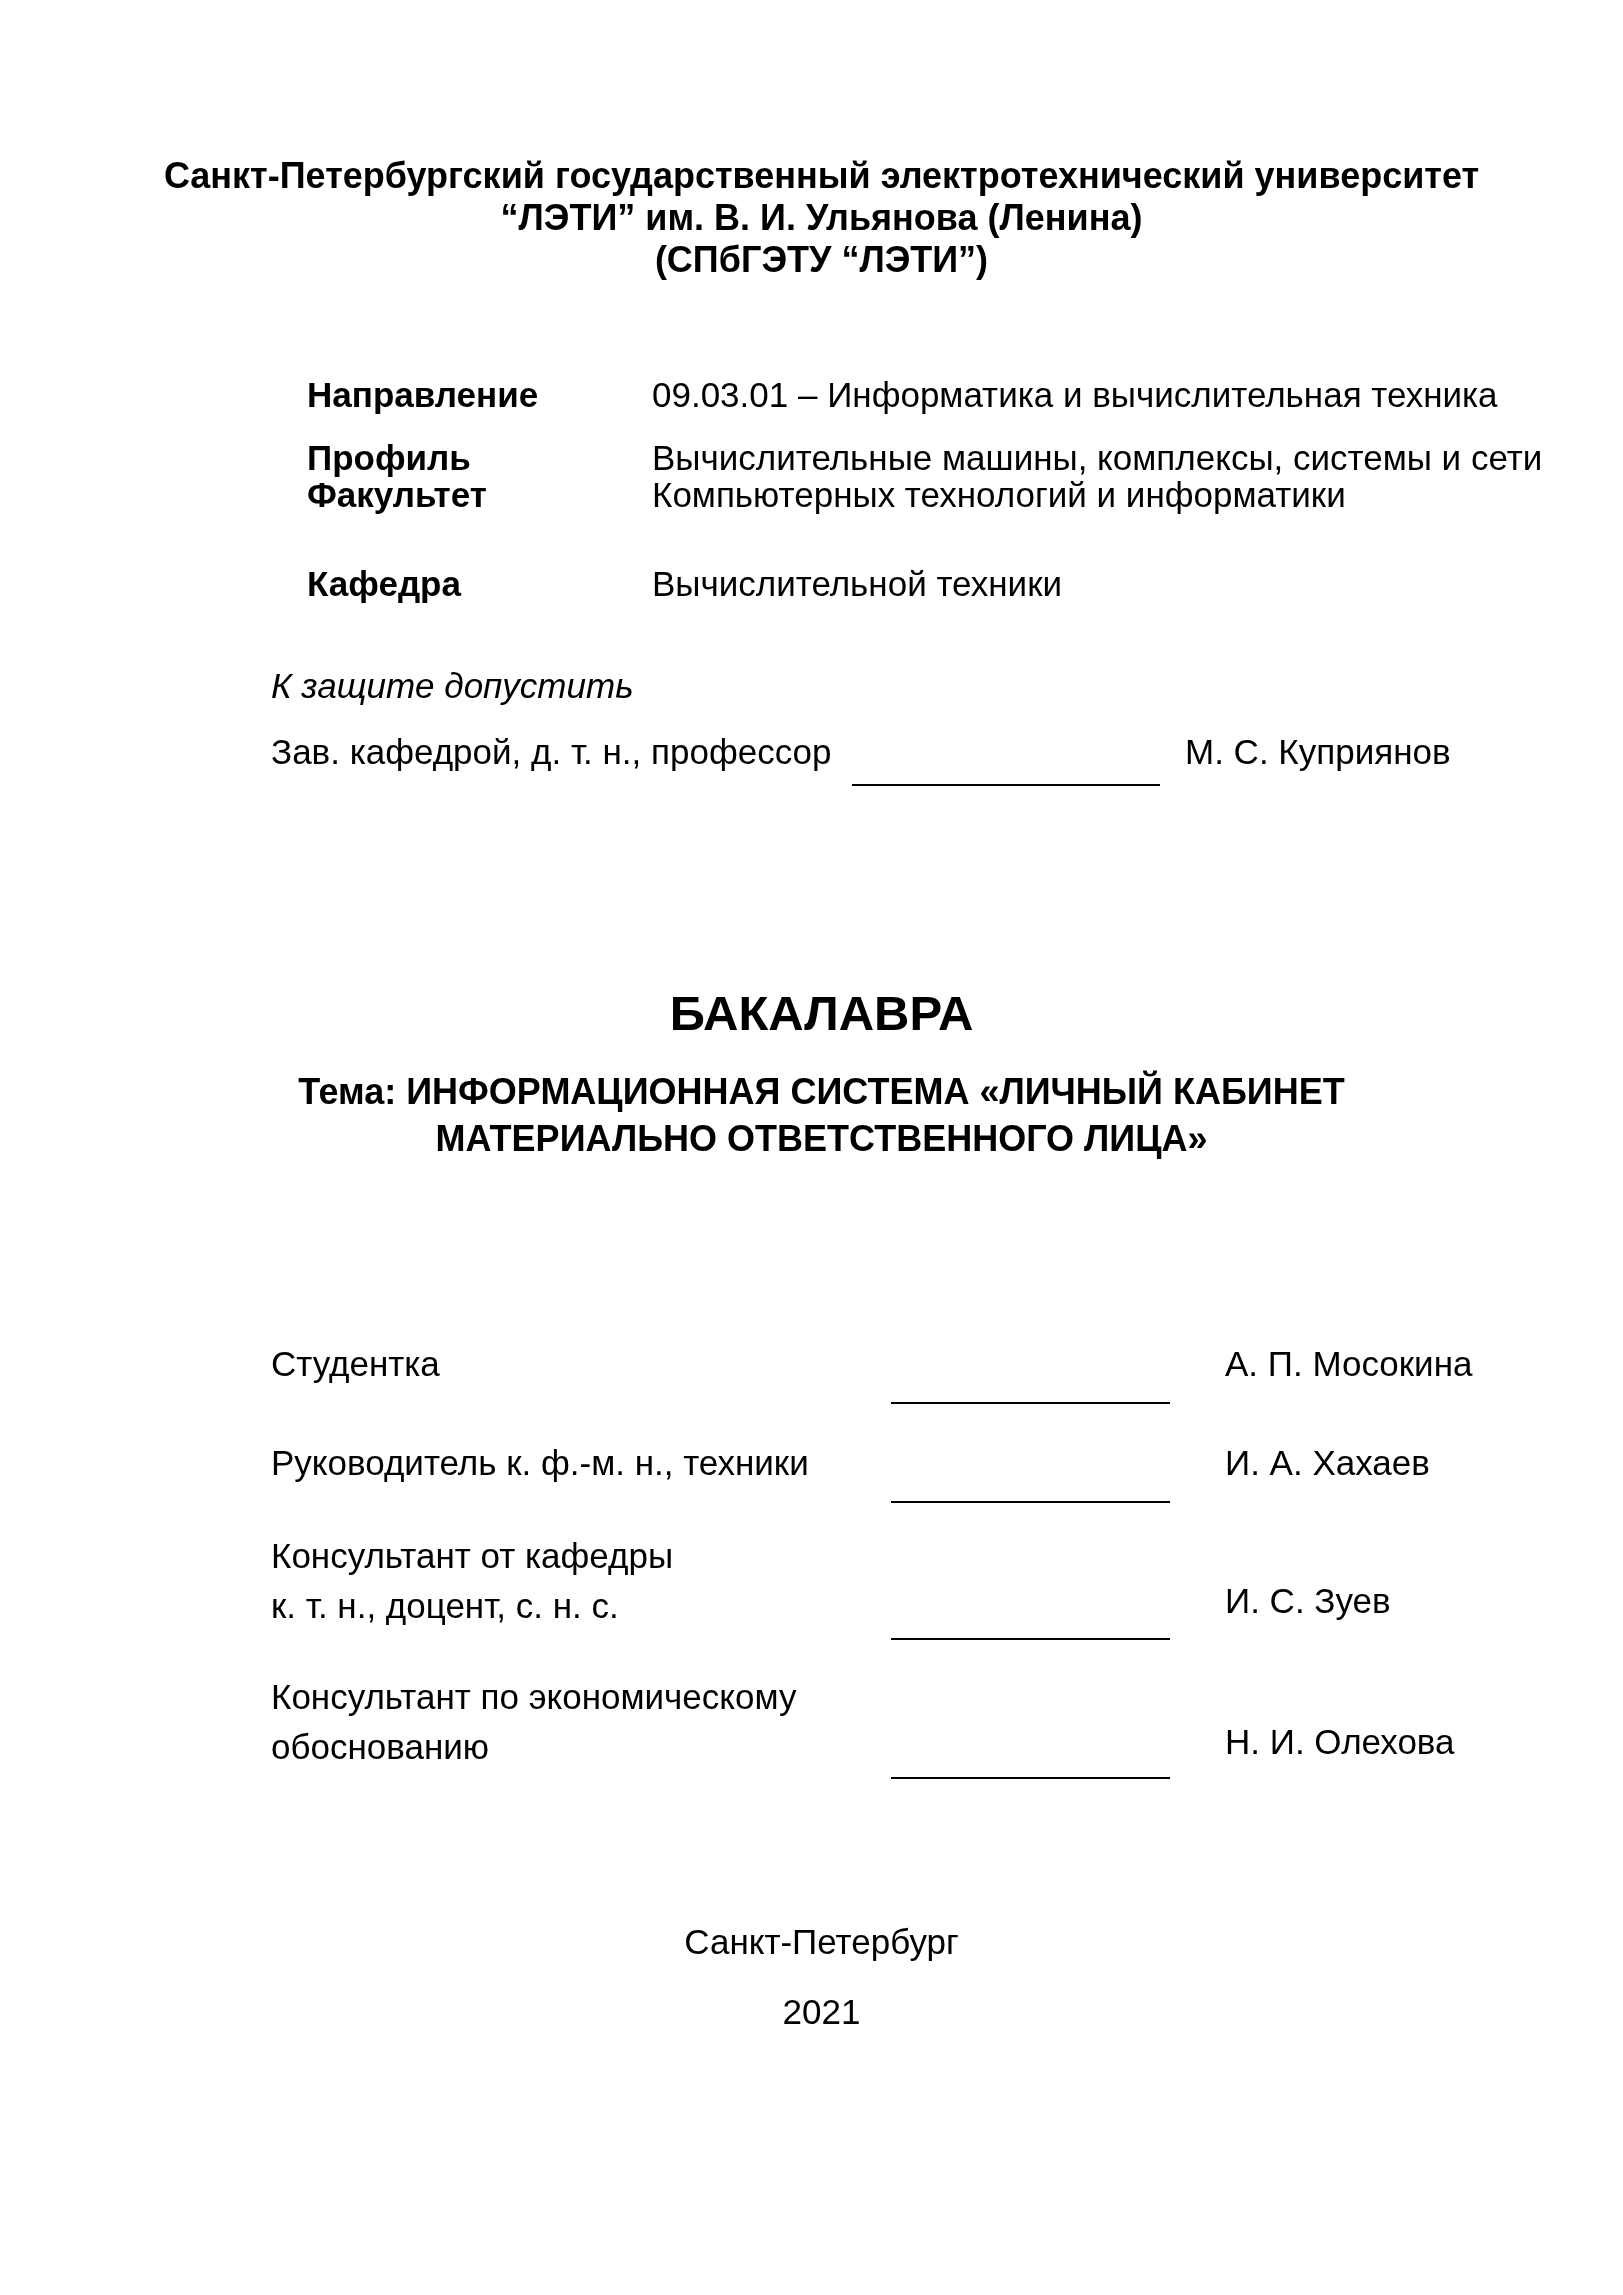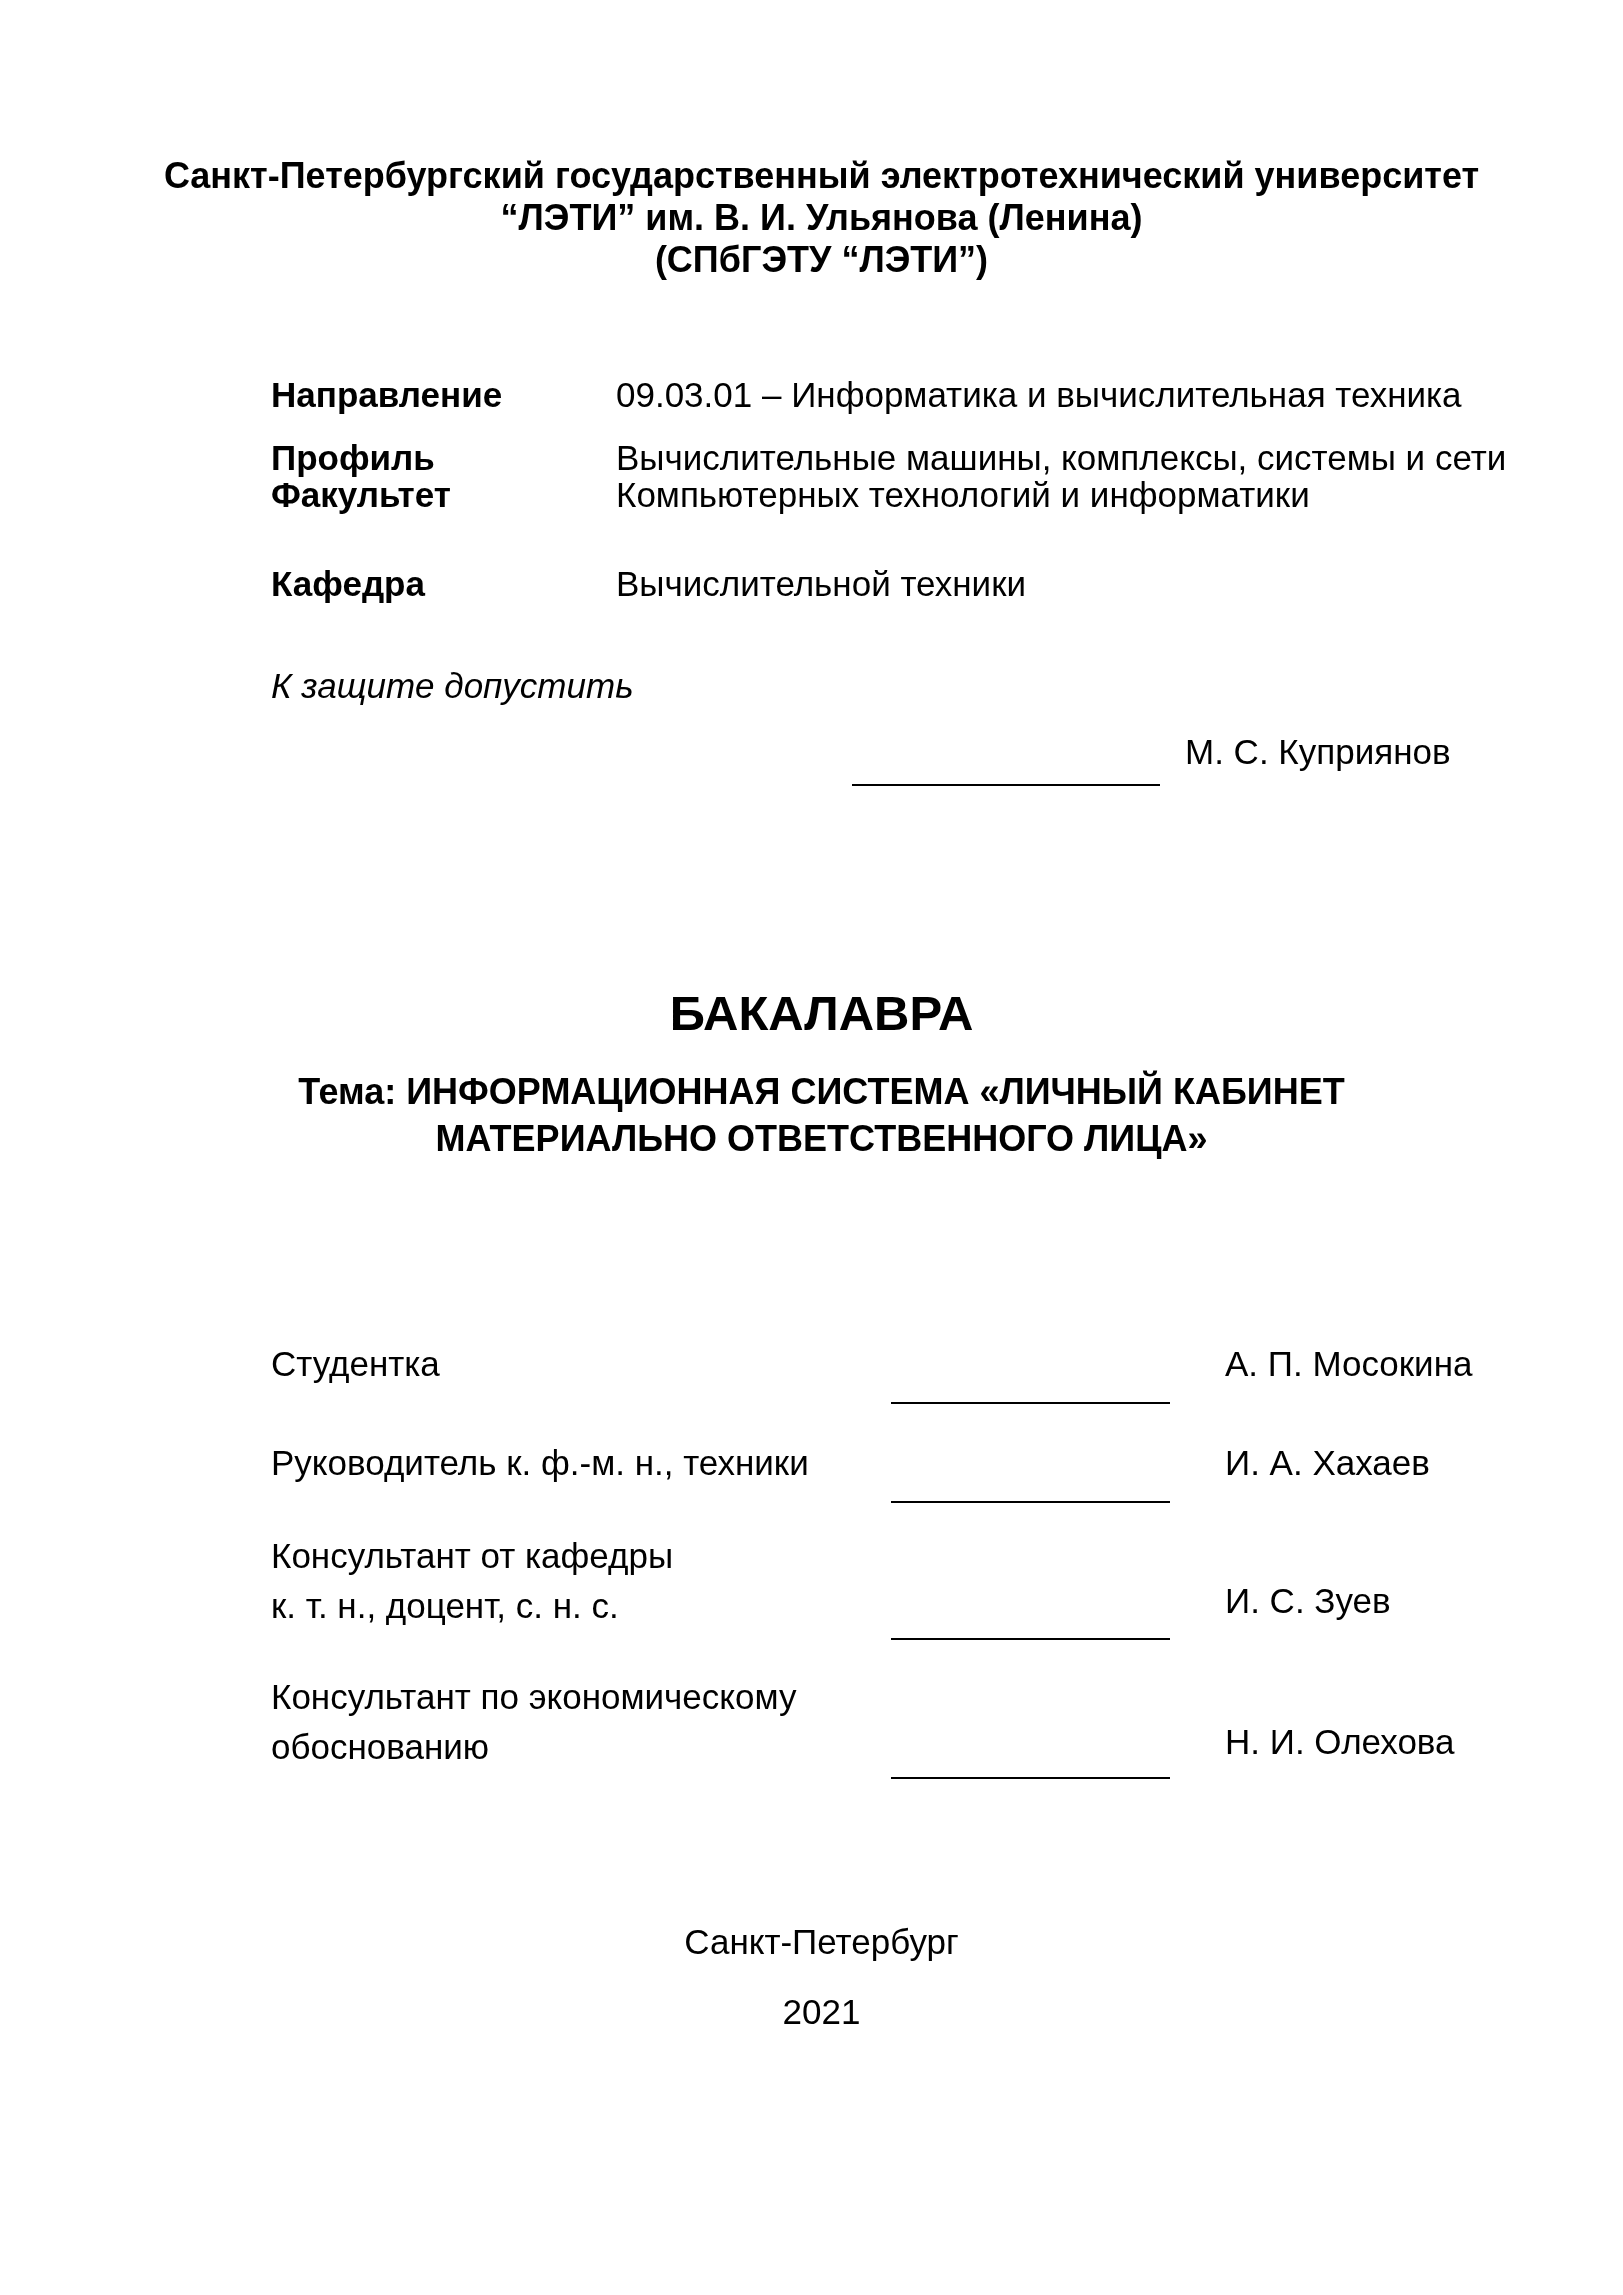--- a/index.html
+++ b/index.html
@@ -30,20 +30,21 @@
   .field-row {
     left: 271px;
     width: 1233px;
     font-size: 35px;
     white-space: nowrap;
   }
   .field-label {
     display: inline-block;
     width: 345px;
     font-weight: bold;
+    margin-left: 36px;
   }
   .field-value { display: inline-block; }
 
   .admission-note {
     left: 271px;
     top: 666px;
     font-size: 35px;
     font-style: italic;
   }
   .plain-45 { font-size: 35px; white-space: nowrap; }
@@ -84,20 +85,21 @@
     <span class="field-label">Профиль</span><span class="field-value">Вычислительные машины, комплексы, системы и сети</span>
   </div>
   <div class="abs field-row" style="top:475px">
     <span class="field-label">Факультет</span><span class="field-value">Компьютерных технологий и информатики</span>
   </div>
   <div class="abs field-row" style="top:564px">
     <span class="field-label">Кафедра</span><span class="field-value">Вычислительной техники</span>
   </div>
 
   <div class="abs admission-note">К защите допустить</div>
+  <div class="abs plain-45" style="left:271px; top:732px">Зав. кафедрой, д. т. н., профессор</div>
   <div class="abs sig-line" style="left:852px; top:751px; width:308px; height:33px"></div>
   <div class="abs plain-45" style="left:1185px; top:732px">М. С. Куприянов</div>
 
   <div class="abs center work-title" style="top:985px">БАКАЛАВРА</div>
   <div class="abs center theme" style="top:1068px">
     <div>Тема: ИНФОРМАЦИОННАЯ СИСТЕМА «ЛИЧНЫЙ КАБИНЕТ</div>
     <div>МАТЕРИАЛЬНО ОТВЕТСТВЕННОГО ЛИЦА»</div>
   </div>
 
   <div class="abs plain-45" style="left:271px; top:1344px">Студентка</div>

